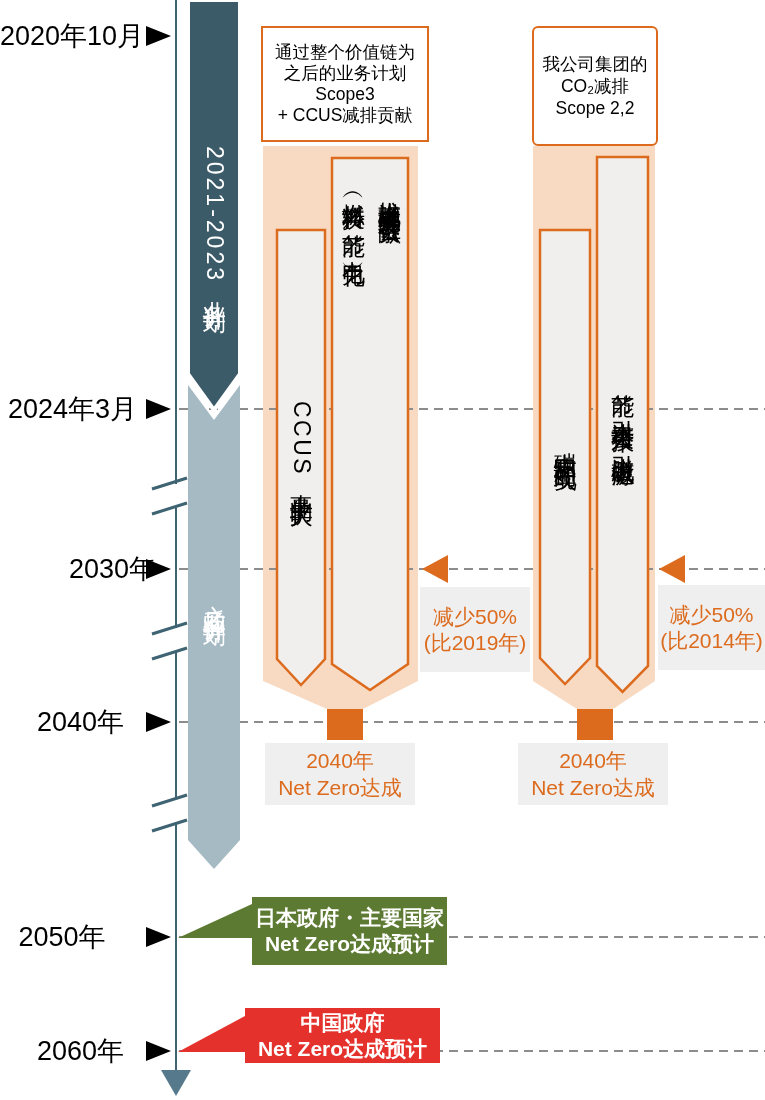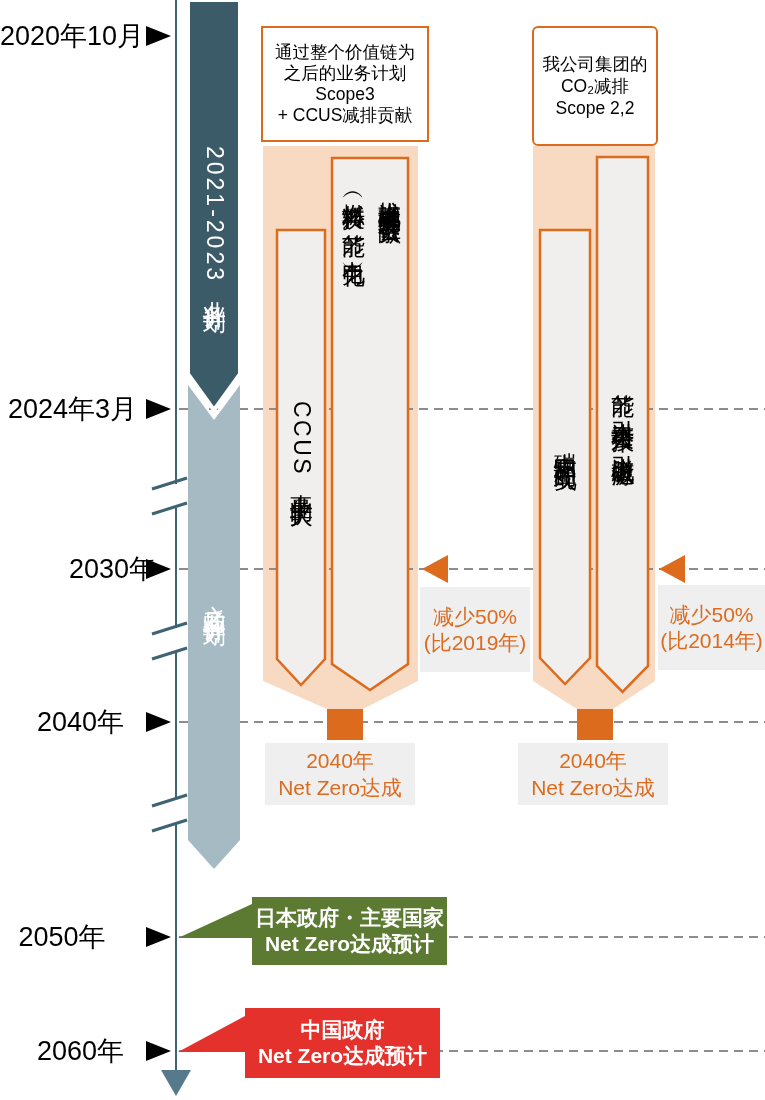--- a/index.html
+++ b/index.html
@@ -170,18 +170,18 @@
   </div>
   <div class="abs gray-label" style="left:518px;top:743px;width:150px;height:62px;line-height:27px;">
     <span>2040年</span>
     <span>Net Zero达成</span>
   </div>
 
   <div class="abs banner banner-green" style="left:252px;top:897px;width:195px;height:68px;">
     <span>日本政府・主要国家</span>
     <span>Net Zero达成预计</span>
   </div>
-  <div class="abs banner banner-red" style="left:245px;top:1008px;width:195px;height:70px;">
+  <div class="abs banner banner-red" style="left:245px;top:1008px;width:195px;height:55px;">
     <span>中国政府</span>
     <span>Net Zero达成预计</span>
   </div>
 
 </div>
 
 </body></html>

